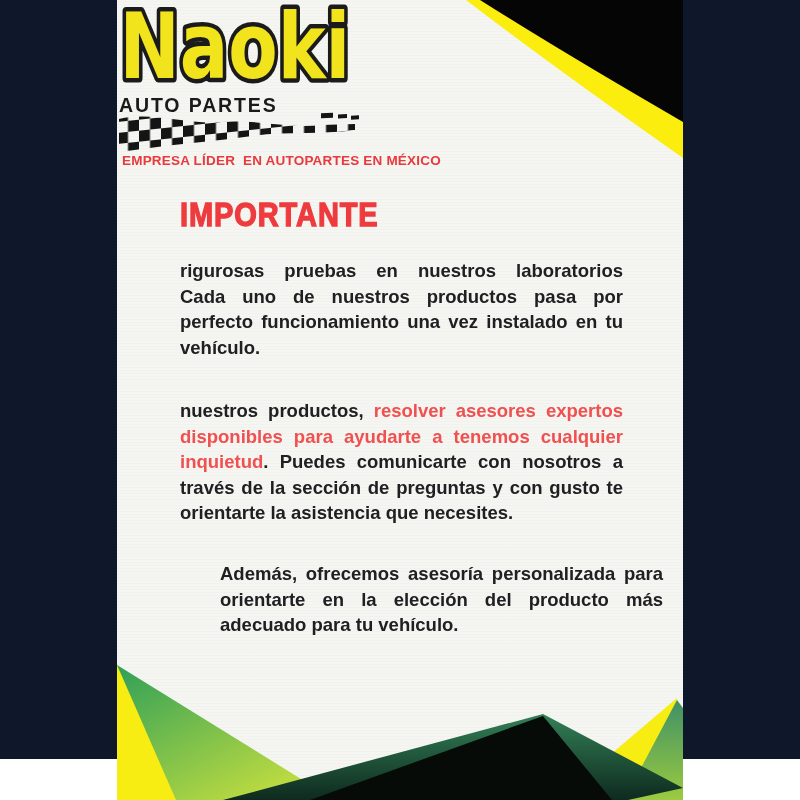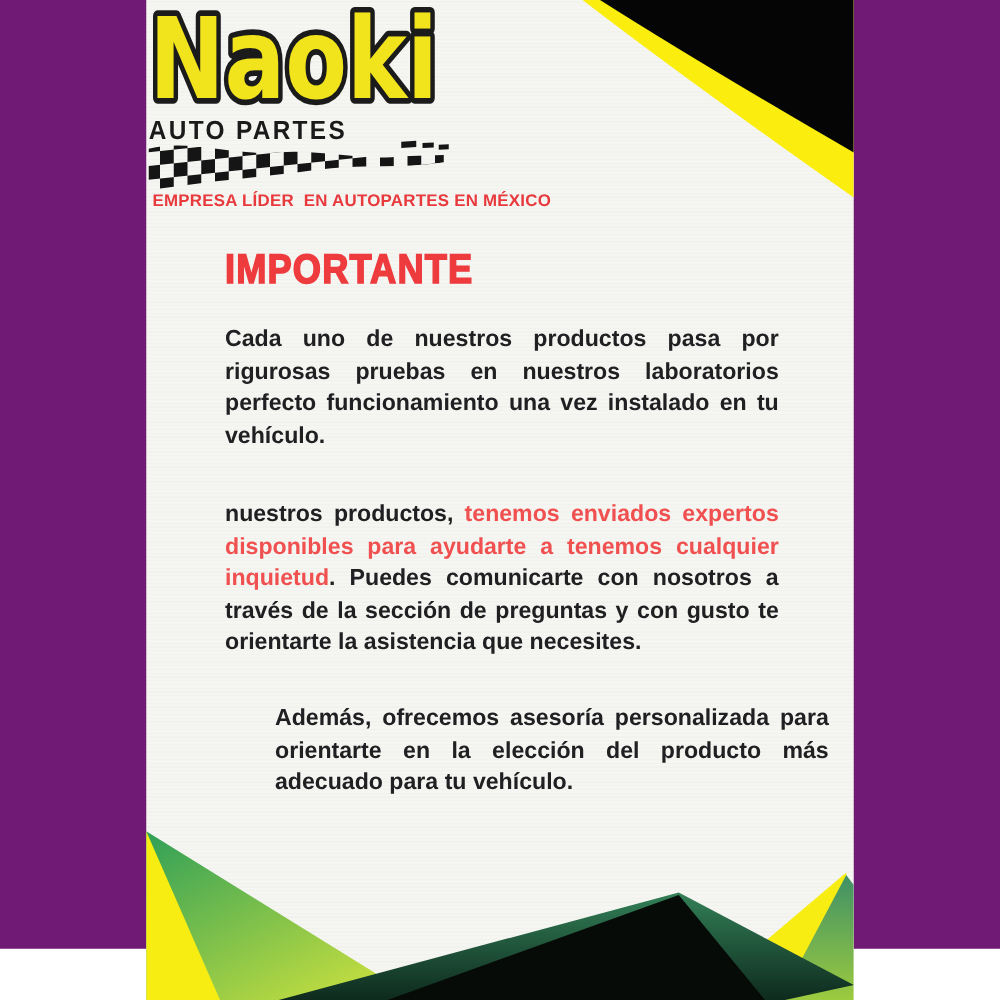--- a/index.html
+++ b/index.html
@@ -1,18 +1,18 @@
 <!DOCTYPE html>
 <html><head>
 <meta charset="utf-8">
 <style>
   html,body{margin:0;padding:0;}
   body{width:800px;height:800px;overflow:hidden;background:#ffffff;
        font-family:"Liberation Sans","DejaVu Sans",sans-serif;}
-  .canvas{position:relative;width:800px;height:759px;background:#701a75;}
+  .canvas{position:relative;width:800px;height:759px;background:#0f172a;}
   .page{position:absolute;left:117px;top:0;width:566px;height:800px;
         background:#f5f5f2;
         background-image:repeating-linear-gradient(0deg,rgba(0,0,0,0.015) 0 1px,transparent 1px 3px);}
   svg{display:block;}
   .corner-tr{position:absolute;top:0;right:0;width:217px;height:158px;}
   .bottom-deco{position:absolute;left:0;bottom:0;width:566px;height:140px;}
   .logo-wrap{position:absolute;left:-4px;top:0;width:260px;height:100px;}
   .brand-subtitle{position:absolute;left:2px;top:93px;font-size:21px;font-weight:700;
         color:#1a1a1a;letter-spacing:2px;transform:scaleX(0.93);transform-origin:left;
         white-space:nowrap;}
@@ -62,28 +62,28 @@
       <rect x="204" y="13" width="12" height="5" fill="#151515" transform="skewY(-3)"></rect>
       <rect x="221" y="15" width="9" height="4" fill="#151515" transform="skewY(-3)"></rect>
       <rect x="234" y="17" width="8" height="4" fill="#151515" transform="skewY(-3)"></rect>
     </svg>
 
     <div class="tagline">EMPRESA LÍDER  EN AUTOPARTES EN MÉXICO</div>
 
     <h1 class="heading">IMPORTANTE</h1>
 
     <div class="para para-1">
+      <div class="jline"><span>rigurosas pruebas en nuestros laboratorios</span></div>
       <div class="jline"><span>Cada uno de nuestros productos pasa por</span></div>
-      <div class="jline"><span>rigurosas pruebas en nuestros laboratorios</span></div>
       <div class="jline"><span>perfecto funcionamiento una vez instalado en tu</span></div>
       <div class="jline last"><span>vehículo.</span></div>
     </div>
 
     <div class="para para-2">
-      <div class="jline"><span>nuestros productos, </span><span class="red">tenemos enviados expertos</span></div>
+      <div class="jline"><span>nuestros productos, </span><span class="red">resolver asesores expertos</span></div>
       <div class="jline"><span class="red">disponibles para ayudarte a tenemos cualquier</span></div>
       <div class="jline"><span class="red">inquietud</span><span>. Puedes comunicarte con nosotros a</span></div>
       <div class="jline"><span>través de la sección de preguntas y con gusto te</span></div>
       <div class="jline last"><span>orientarte la asistencia que necesites.</span></div>
     </div>
 
     <div class="para para-3">
       <div class="jline"><span>Además, ofrecemos asesoría personalizada para</span></div>
       <div class="jline"><span>orientarte en la elección del producto más</span></div>
       <div class="jline last"><span>adecuado para tu vehículo.</span></div>

